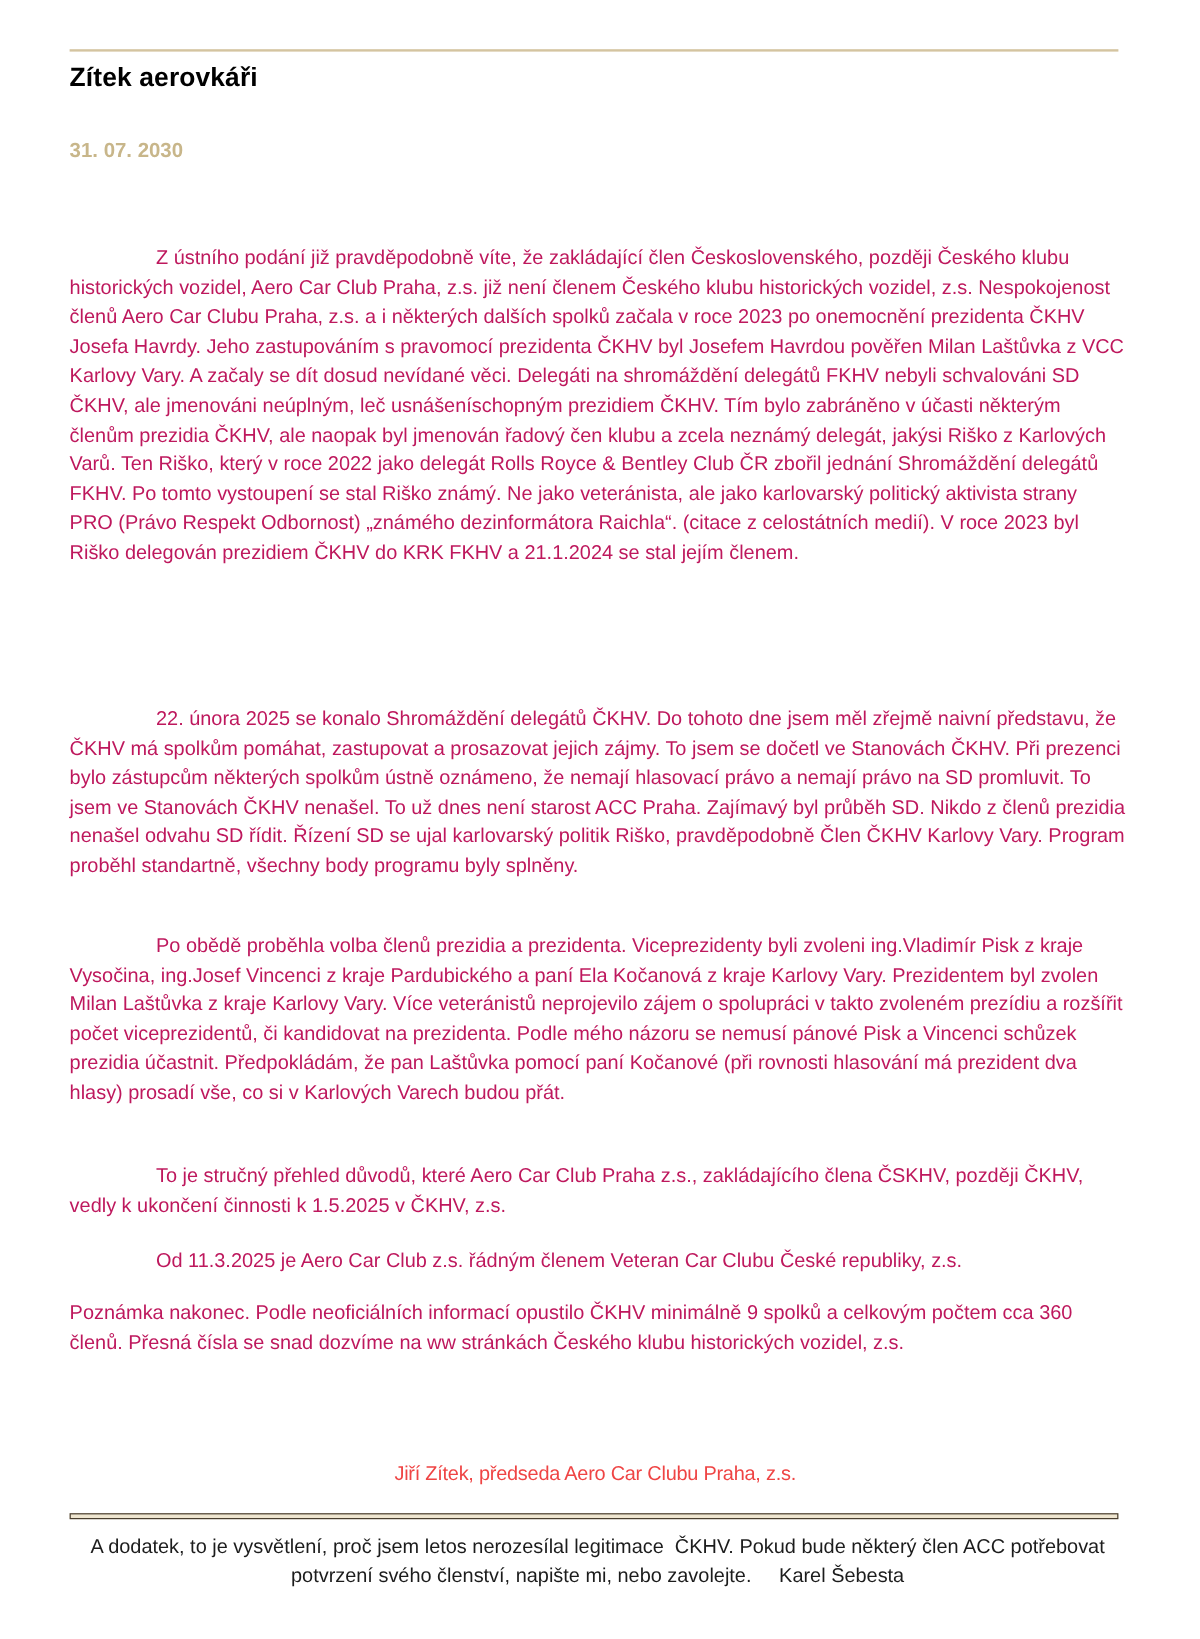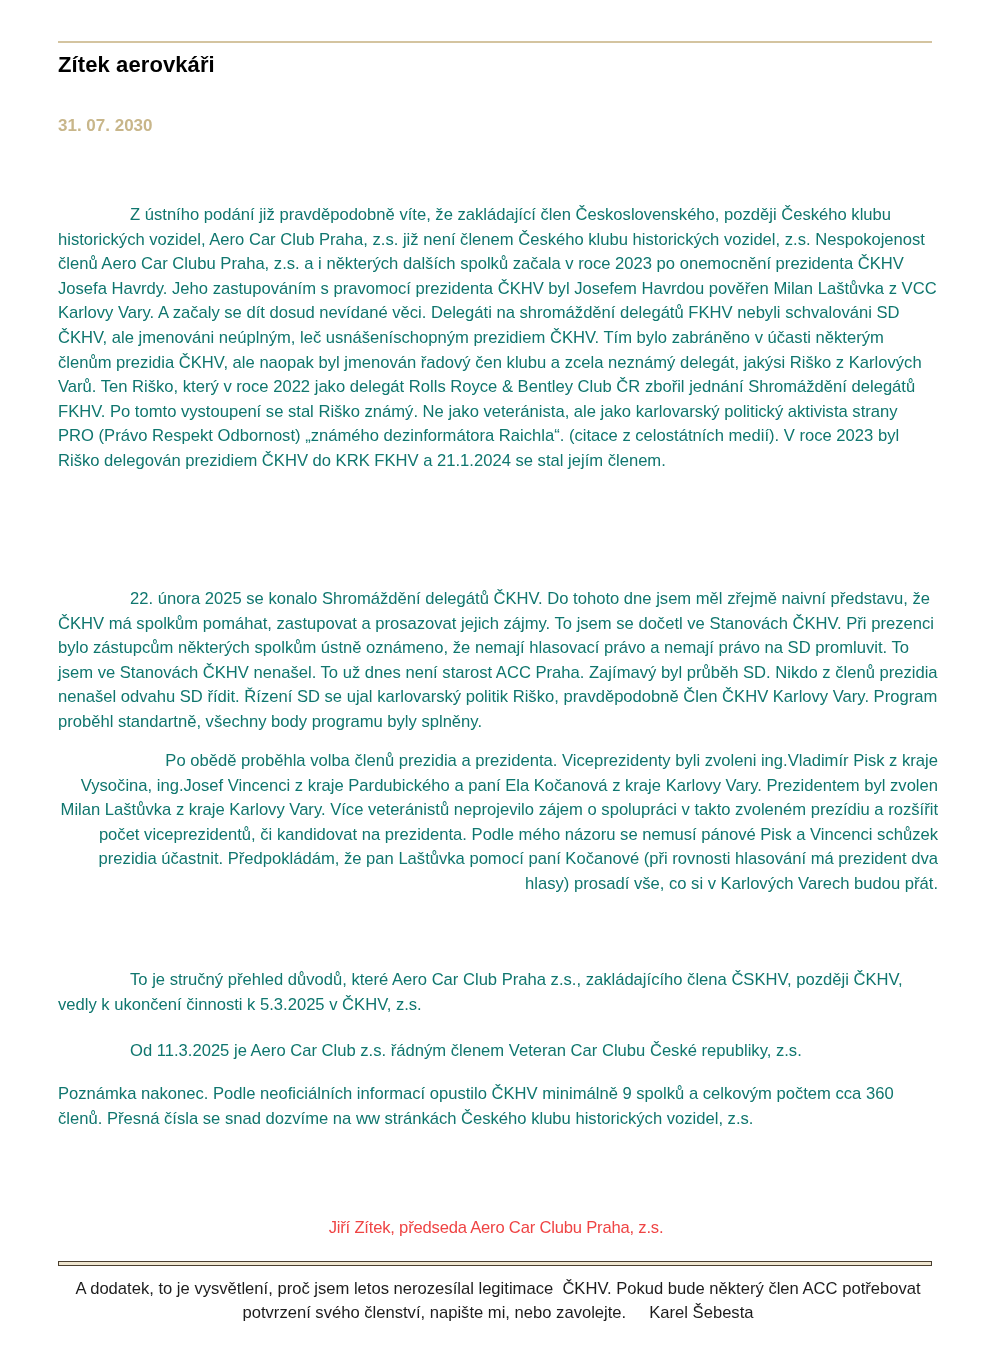--- a/index.html
+++ b/index.html
@@ -47,28 +47,28 @@
       font-weight: bold;
       color: #c8b68a;
     }
     .body-text {
       position: absolute;
       left: 0;
       width: 880px;
       font-size: 16.6px;
       line-height: 24.6px;
       margin: 0;
-      color: #0f766e;
+      color: #be185d;
     }
     .indent {
       text-indent: 72px;
     }
     #p1 { top: 203px; }
     #p2 { top: 587px; }
-    #p3 { top: 749px; text-align: right; }
+    #p3 { top: 776px; }
     #p4 { top: 968px; }
     #p5 { top: 1039px; }
     #p6 { top: 1082px; }
     .signature {
       position: absolute;
       left: 0;
       width: 876px;
       top: 1218px;
       text-align: center;
       font-size: 16.6px;
@@ -105,21 +105,21 @@
   <h1 class="title">Zítek aerovkáři</h1>
 
   <div class="date">31. 07. 2030</div>
 
   <p id="p1" class="body-text indent">Z ústního podání již pravděpodobně víte, že zakládající člen Československého, později Českého klubu historických vozidel, Aero Car Club Praha, z.s. již není členem Českého klubu historických vozidel, z.s. Nespokojenost členů Aero Car Clubu Praha, z.s. a i některých dalších spolků začala v roce 2023 po onemocnění prezidenta ČKHV Josefa Havrdy. Jeho zastupováním s pravomocí prezidenta ČKHV byl Josefem Havrdou pověřen Milan Laštůvka z VCC Karlovy Vary. A začaly se dít dosud nevídané věci. Delegáti na shromáždění delegátů FKHV nebyli  schvalováni SD ČKHV, ale jmenováni neúplným, leč usnášeníschopným prezidiem ČKHV. Tím bylo zabráněno v účasti některým členům prezidia ČKHV, ale naopak byl jmenován řadový čen klubu a zcela neznámý delegát, jakýsi Riško z Karlových Varů. Ten Riško, který v roce 2022 jako delegát Rolls Royce &amp; Bentley Club ČR zbořil jednání Shromáždění delegátů FKHV. Po tomto vystoupení se stal Riško známý. Ne jako veteránista, ale jako karlovarský politický aktivista strany PRO (Právo Respekt Odbornost) „známého dezinformátora Raichla“. (citace z celostátních medií). V roce 2023 byl Riško delegován prezidiem ČKHV do KRK FKHV a 21.1.2024 se stal jejím členem.</p>
 
   <p id="p2" class="body-text indent">22. února 2025 se konalo Shromáždění delegátů ČKHV. Do tohoto dne jsem měl zřejmě naivní představu, že ČKHV má spolkům pomáhat, zastupovat a prosazovat jejich zájmy. To jsem se dočetl ve Stanovách ČKHV.  Při prezenci bylo zástupcům některých spolkům ústně oznámeno, že nemají hlasovací právo a nemají právo na SD promluvit. To jsem ve Stanovách ČKHV nenašel. To už dnes není starost ACC Praha. Zajímavý byl průběh SD. Nikdo z členů prezidia nenašel odvahu SD řídit. Řízení SD se ujal karlovarský politik Riško, pravděpodobně Člen ČKHV Karlovy Vary. Program proběhl standartně, všechny body programu byly splněny.</p>
 
   <p id="p3" class="body-text indent">Po obědě proběhla volba členů prezidia a prezidenta. Viceprezidenty byli zvoleni ing.Vladimír Pisk z kraje Vysočina, ing.Josef Vincenci z kraje Pardubického a paní Ela Kočanová z kraje Karlovy Vary. Prezidentem byl zvolen Milan Laštůvka z kraje Karlovy Vary. Více veteránistů neprojevilo zájem o spolupráci v takto zvoleném prezídiu a rozšířit počet viceprezidentů, či kandidovat na prezidenta. Podle mého názoru se nemusí pánové Pisk a Vincenci schůzek prezidia účastnit. Předpokládám, že pan Laštůvka pomocí paní Kočanové (při rovnosti hlasování má prezident dva hlasy) prosadí vše, co si v Karlových Varech budou přát.</p>
 
-  <p id="p4" class="body-text indent">To je stručný přehled důvodů, které Aero Car Club Praha z.s., zakládajícího člena ČSKHV, později ČKHV, vedly k ukončení činnosti k 5.3.2025 v ČKHV, z.s.</p>
+  <p id="p4" class="body-text indent">To je stručný přehled důvodů, které Aero Car Club Praha z.s., zakládajícího člena ČSKHV, později ČKHV, vedly k ukončení činnosti k 1.5.2025 v ČKHV, z.s.</p>
 
   <p id="p5" class="body-text indent">Od 11.3.2025 je Aero Car Club z.s. řádným členem Veteran Car Clubu České republiky, z.s.</p>
 
   <p id="p6" class="body-text">Poznámka nakonec. Podle neoficiálních informací opustilo ČKHV minimálně 9 spolků a celkovým počtem cca 360 členů. Přesná čísla se snad dozvíme na ww stránkách Českého klubu historických vozidel, z.s.</p>
 
   <div class="signature">Jiří Zítek, předseda Aero Car Clubu Praha, z.s.</div>
 
   <div class="bottom-rule"></div>
 
   <p class="addendum" style="white-space: pre-wrap;">A dodatek, to je vysvětlení, proč jsem letos nerozesílal legitimace  ČKHV. Pokud bude některý člen ACC potřebovat potvrzení svého členství, napište mi, nebo zavolejte.     Karel Šebesta</p>

